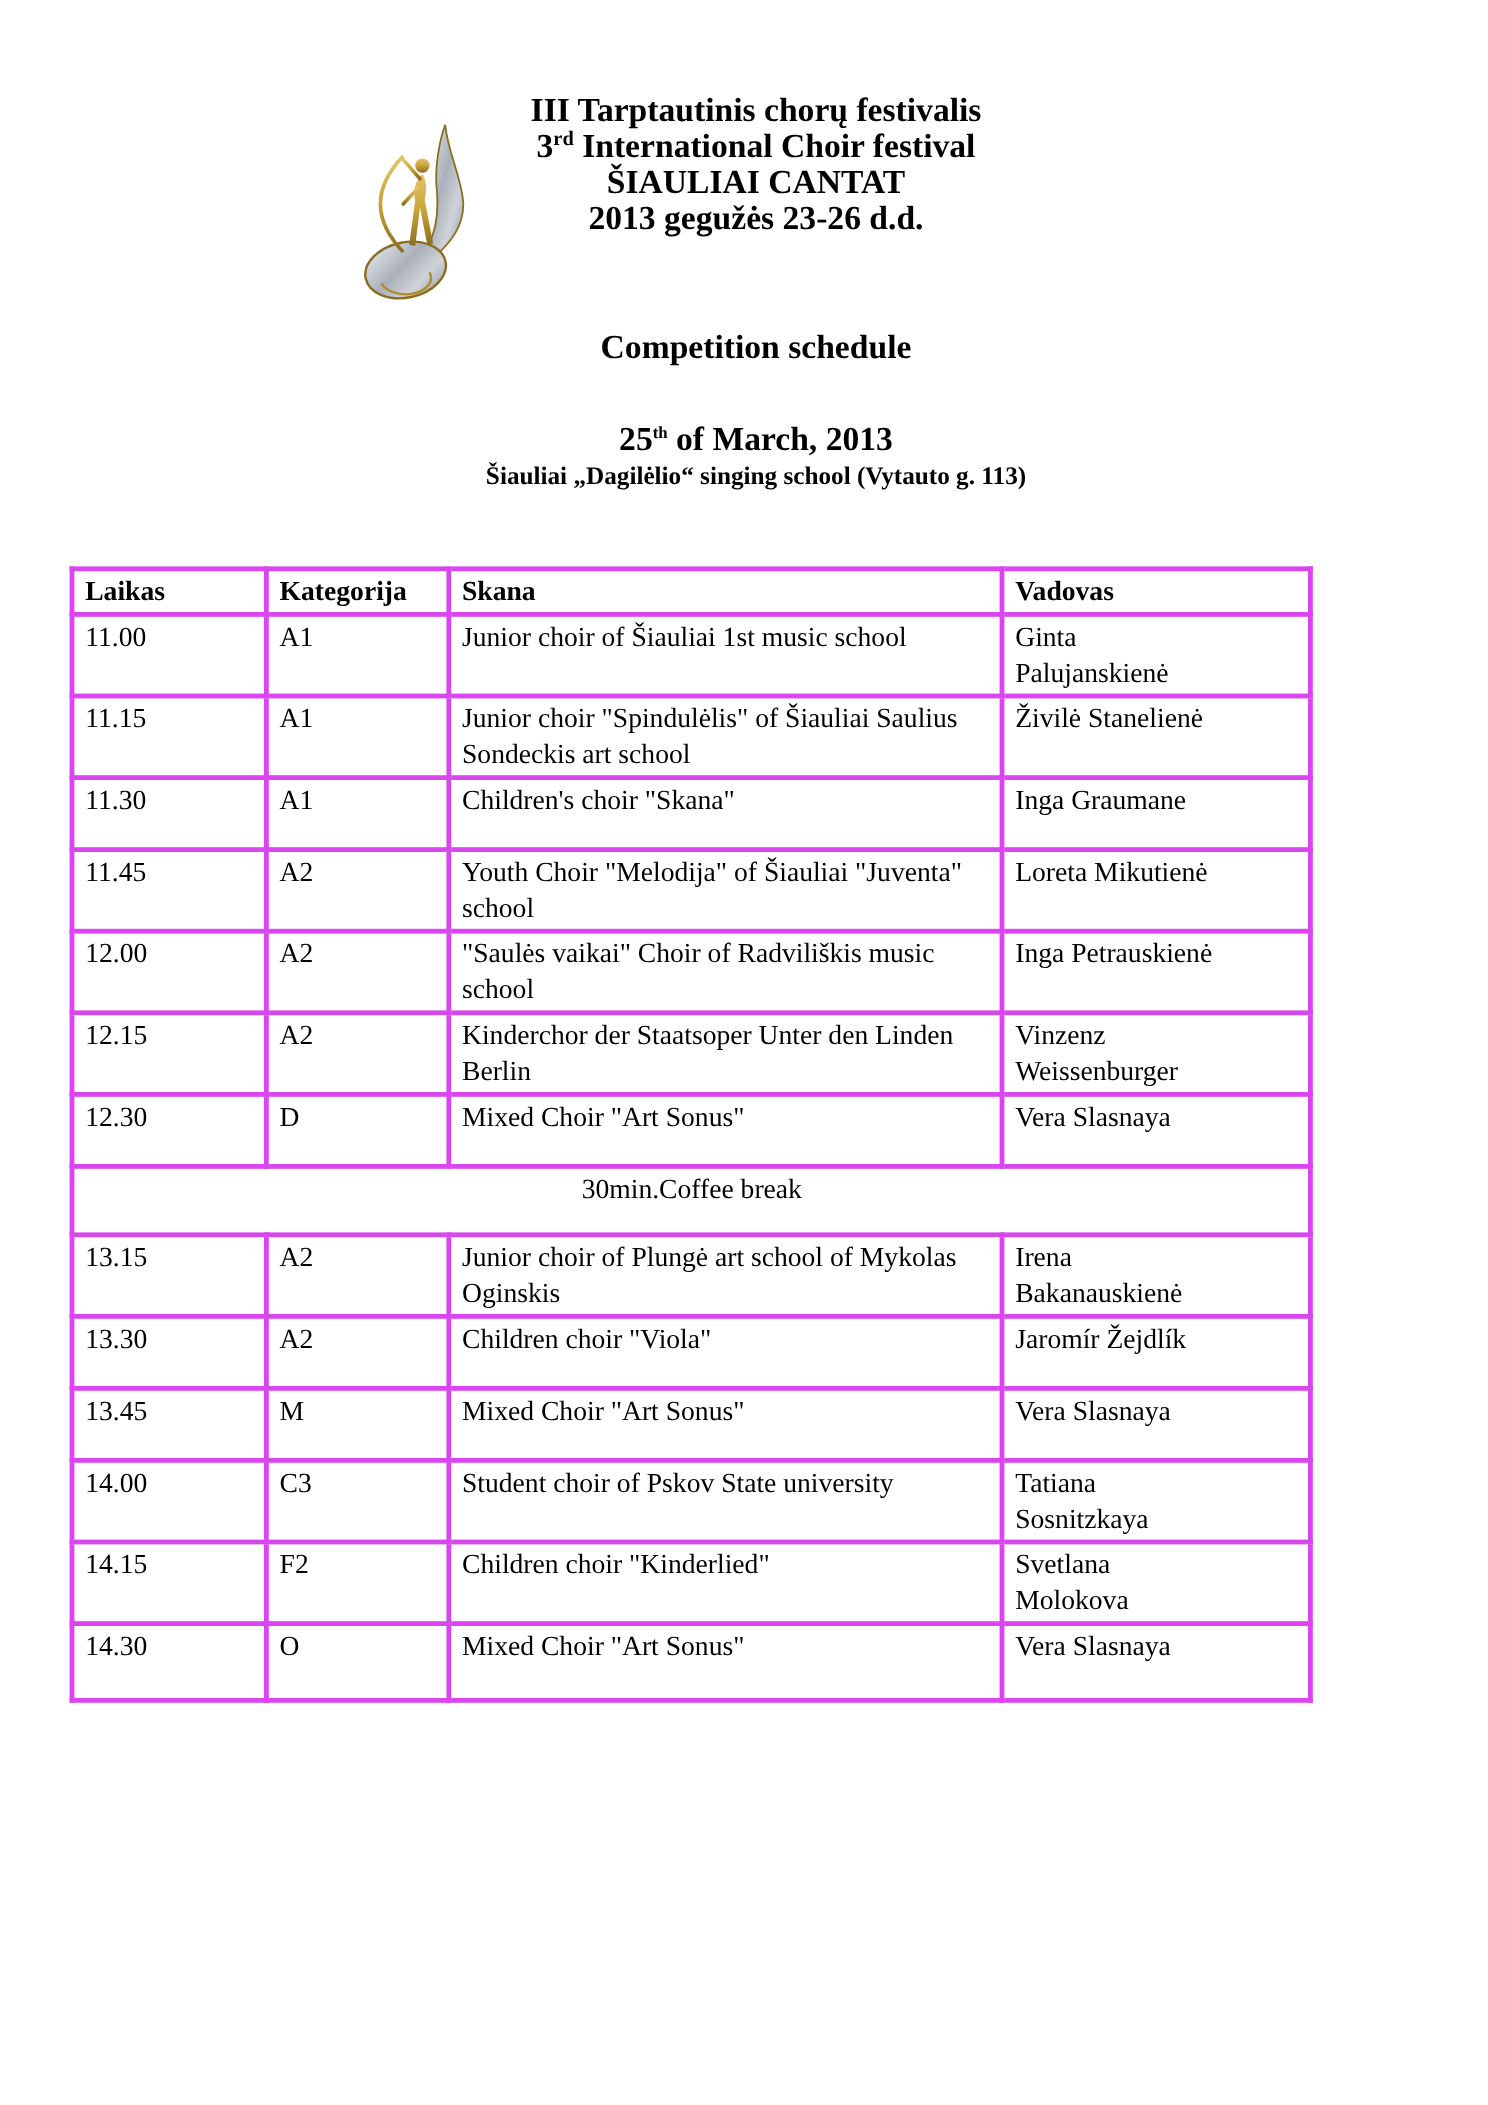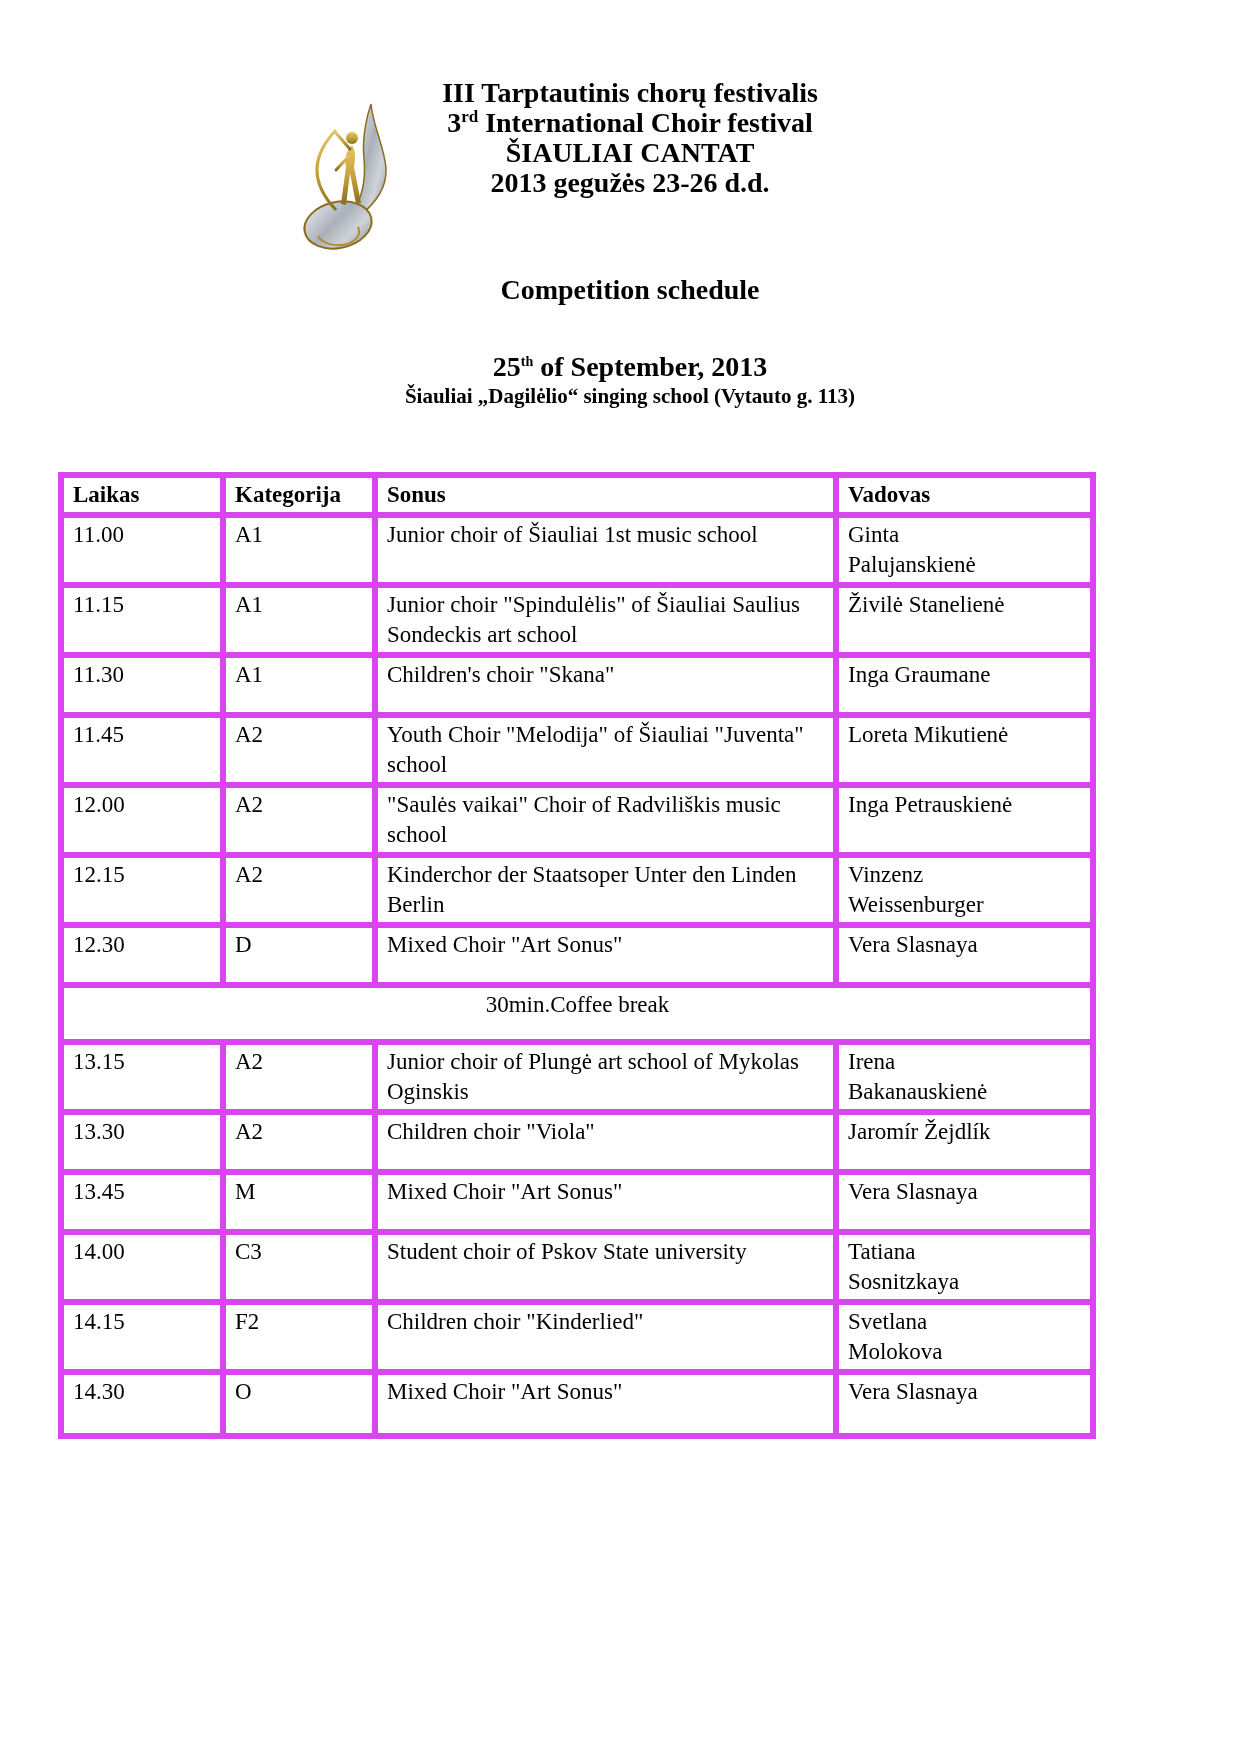--- a/index.html
+++ b/index.html
@@ -69,21 +69,21 @@
   .schedule-table {
     position: absolute;
     left: 58px;
     top: 472px;
     width: 1032px;
     border-collapse: collapse;
     table-layout: fixed;
     font-size: 23px;
   }
   .schedule-table th, .schedule-table td {
-    border: 6px solid #d946ef;
+    border: 4px solid #d946ef;
     vertical-align: top;
     text-align: left;
     padding: 2px 8px 2px 9px;
     overflow: hidden;
   }
   .schedule-table { border: 3px solid #000000; }
   .schedule-table thead tr { height: 31px; }
   .schedule-table thead th { font-weight: bold; }
   .schedule-table tbody tr { height: 60px; }
   .schedule-table tbody tr:last-child { height: 64px; }
@@ -128,36 +128,36 @@
 
   <div class="header-block">
     <div class="title-line">III Tarptautinis chorų festivalis</div>
     <div class="title-line"><span>3</span><sup>rd</sup><span> International Choir festival</span></div>
     <div class="title-line">ŠIAULIAI CANTAT</div>
     <div class="title-line">2013 gegužės 23-26 d.d.</div>
   </div>
 
   <div class="sub-block">
     <div class="sub-line">Competition schedule</div>
-    <div class="sub-line"><span>25</span><sup>th</sup><span> of September, 2013</span></div>
+    <div class="sub-line"><span>25</span><sup>th</sup><span> of March, 2013</span></div>
     <div class="school-line">Šiauliai „Dagilėlio“ singing school (Vytauto g. 113)</div>
   </div>
 
   <table class="schedule-table">
     <colgroup>
       <col style="width:162px">
       <col style="width:152px">
       <col style="width:461px">
       <col style="width:257px">
     </colgroup>
     <thead>
       <tr>
         <th>Laikas</th>
         <th>Kategorija</th>
-        <th>Sonus</th>
+        <th>Skana</th>
         <th>Vadovas</th>
       </tr>
     </thead>
     <tbody>
         <tr>
           <td>11.00</td>
           <td>A1</td>
           <td>Junior choir of Šiauliai 1st music school</td>
           <td class="vadovas-cell">Ginta Palujanskienė</td>
         </tr>

